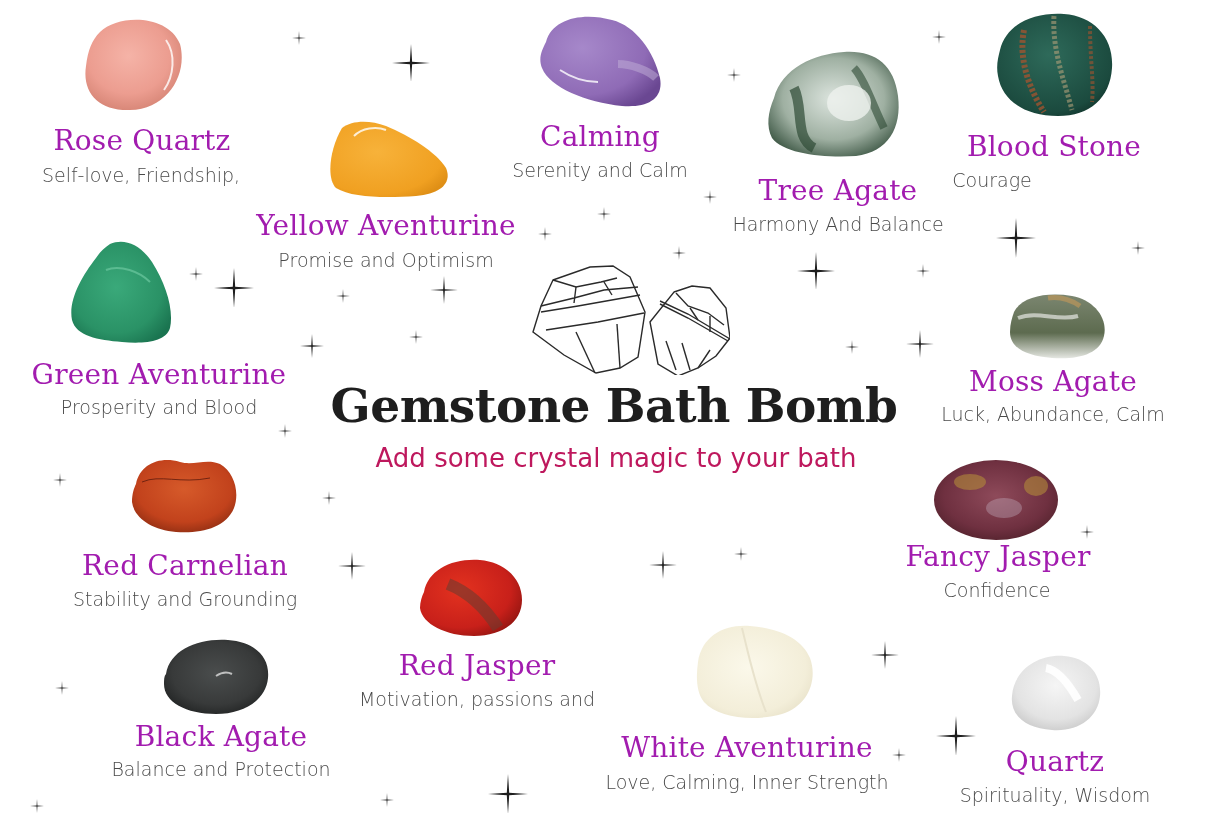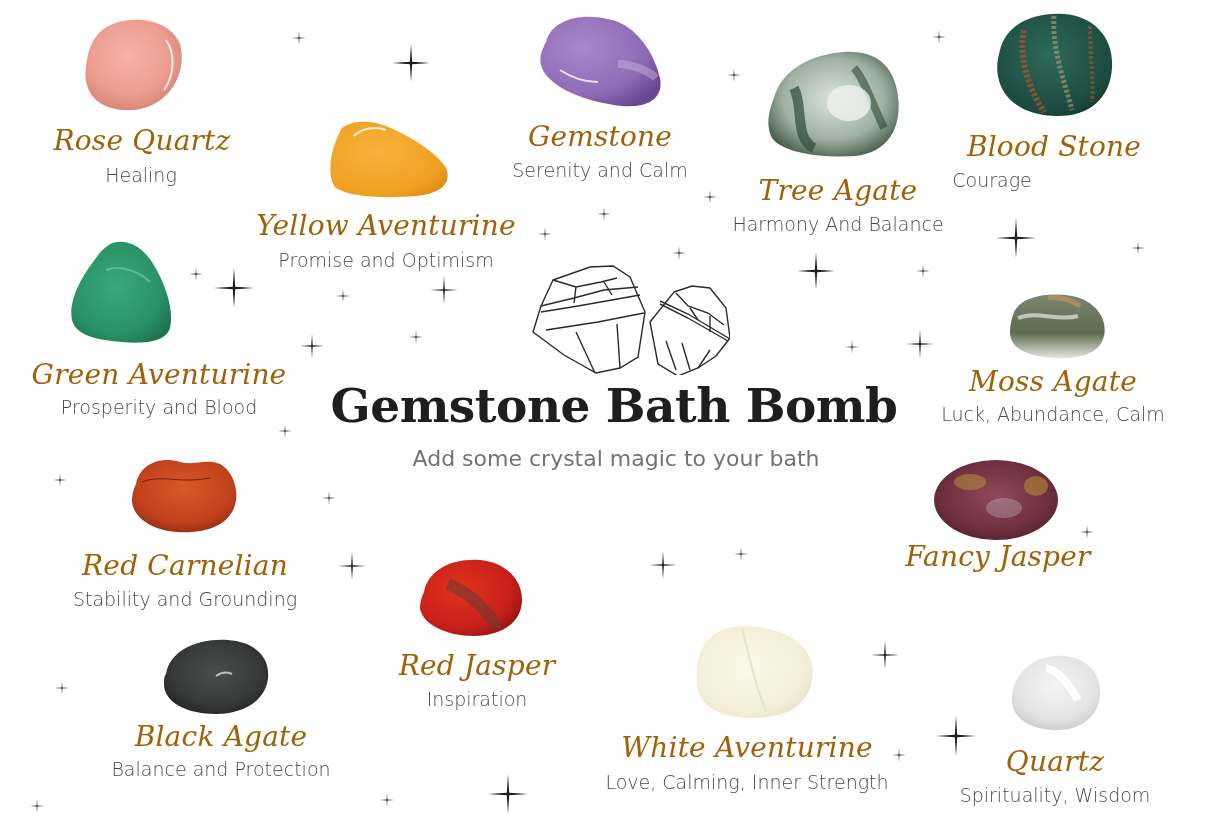--- a/index.html
+++ b/index.html
@@ -1,21 +1,21 @@
 <!DOCTYPE html>
 <html><head>
 <meta charset="utf-8">
 <style>
   html, body { margin:0; padding:0; background:#ffffff; }
   body { width:1214px; height:833px; position:relative; overflow:hidden; font-family:"DejaVu Sans", sans-serif; }
   .abs { position:absolute; }
-  .name { position:absolute; font-family:"DejaVu Serif", serif; font-size:28px; color:#a16207; white-space:nowrap; transform:translateX(-50%); text-align:center; letter-spacing:0.2px;font-style:italic; }
+  .name { position:absolute; font-family:"DejaVu Serif", serif; font-size:28px; color:#a21caf; white-space:nowrap; transform:translateX(-50%); text-align:center; letter-spacing:0.2px; }
   .desc { position:absolute; font-family:"DejaVu Sans", sans-serif; font-weight:300; font-size:19px; color:#4a4a4a; text-align:center; transform:translateX(-50%); line-height:30px; white-space:nowrap; }
   .title { position:absolute; left:614px; top:378px; transform:translateX(-50%); font-family:"DejaVu Serif", serif; font-weight:bold; font-size:47px; color:#1e1e1e; white-space:nowrap; letter-spacing:-0.5px; }
-  .subtitle { position:absolute; left:616px; top:440px; transform:translateX(-50%); font-family:"DejaVu Sans", sans-serif; font-size:22px; color:#737373; text-align:left; line-height:37px; white-space:nowrap; }
+  .subtitle { position:absolute; left:616px; top:440px; transform:translateX(-50%); font-family:"DejaVu Sans", sans-serif; font-size:26px; color:#be185d; text-align:left; line-height:37px; white-space:nowrap; }
   .stone { position:absolute; }
   .sparkle { position:absolute; }
 </style>
 </head>
 <body>
 
 <svg class="stone" style="left:80px;top:14px" width="106" height="100" viewBox="0 0 106 100">
   <defs>
       <radialGradient id="gRose" cx="45%" cy="40%" r="60%">
         <stop offset="0" stop-color="#f5b3a7"></stop>
@@ -312,51 +312,52 @@
     <use href="#spark"></use>
   </svg>
 
 <div class="title">Gemstone Bath Bomb</div>
 <div class="subtitle">
   <div>Add some crystal magic to your bath</div>
 </div>
 
 <div class="name" style="left:142px;top:124px">Rose Quartz</div>
 <div class="desc" style="left:141px;top:160px">
-  <div>Healing</div>
+  <div>Self-love, Friendship,</div>
 </div>
 
 <div class="name" style="left:386px;top:209px">Yellow Aventurine</div>
 <div class="desc" style="left:386px;top:245px">Promise and Optimism</div>
 
-<div class="name" style="left:600px;top:120px">Gemstone</div>
+<div class="name" style="left:600px;top:120px">Calming</div>
 <div class="desc" style="left:600px;top:155px">Serenity and Calm</div>
 
 <div class="name" style="left:838px;top:174px">Tree Agate</div>
 <div class="desc" style="left:838px;top:209px">Harmony And Balance</div>
 
 <div class="name" style="left:1054px;top:130px">Blood Stone</div>
 <div class="desc" style="left:992px;top:165px">Courage</div>
 
 <div class="name" style="left:159px;top:358px">Green Aventurine</div>
 <div class="desc" style="left:159px;top:392px">Prosperity and Blood</div>
 
 <div class="name" style="left:1053px;top:365px">Moss Agate</div>
 <div class="desc" style="left:1053px;top:399px">Luck, Abundance, Calm</div>
 
 <div class="name" style="left:185px;top:549px">Red Carnelian</div>
 <div class="desc" style="left:185px;top:584px">Stability and Grounding</div>
 
 <div class="name" style="left:998px;top:540px">Fancy Jasper</div>
 <div class="desc" style="left:997px;top:575px">
+  <div>Confidence</div>
 </div>
 
 <div class="name" style="left:477px;top:649px">Red Jasper</div>
 <div class="desc" style="left:477px;top:684px">
-  <div>Inspiration</div>
+  <div>Motivation, passions and</div>
 </div>
 
 <div class="name" style="left:221px;top:720px">Black Agate</div>
 <div class="desc" style="left:221px;top:754px">Balance and Protection</div>
 
 <div class="name" style="left:747px;top:731px">White Aventurine</div>
 <div class="desc" style="left:747px;top:767px">Love, Calming, Inner Strength</div>
 
 <div class="name" style="left:1055px;top:745px">Quartz</div>
 <div class="desc" style="left:1055px;top:780px">Spirituality, Wisdom</div>

